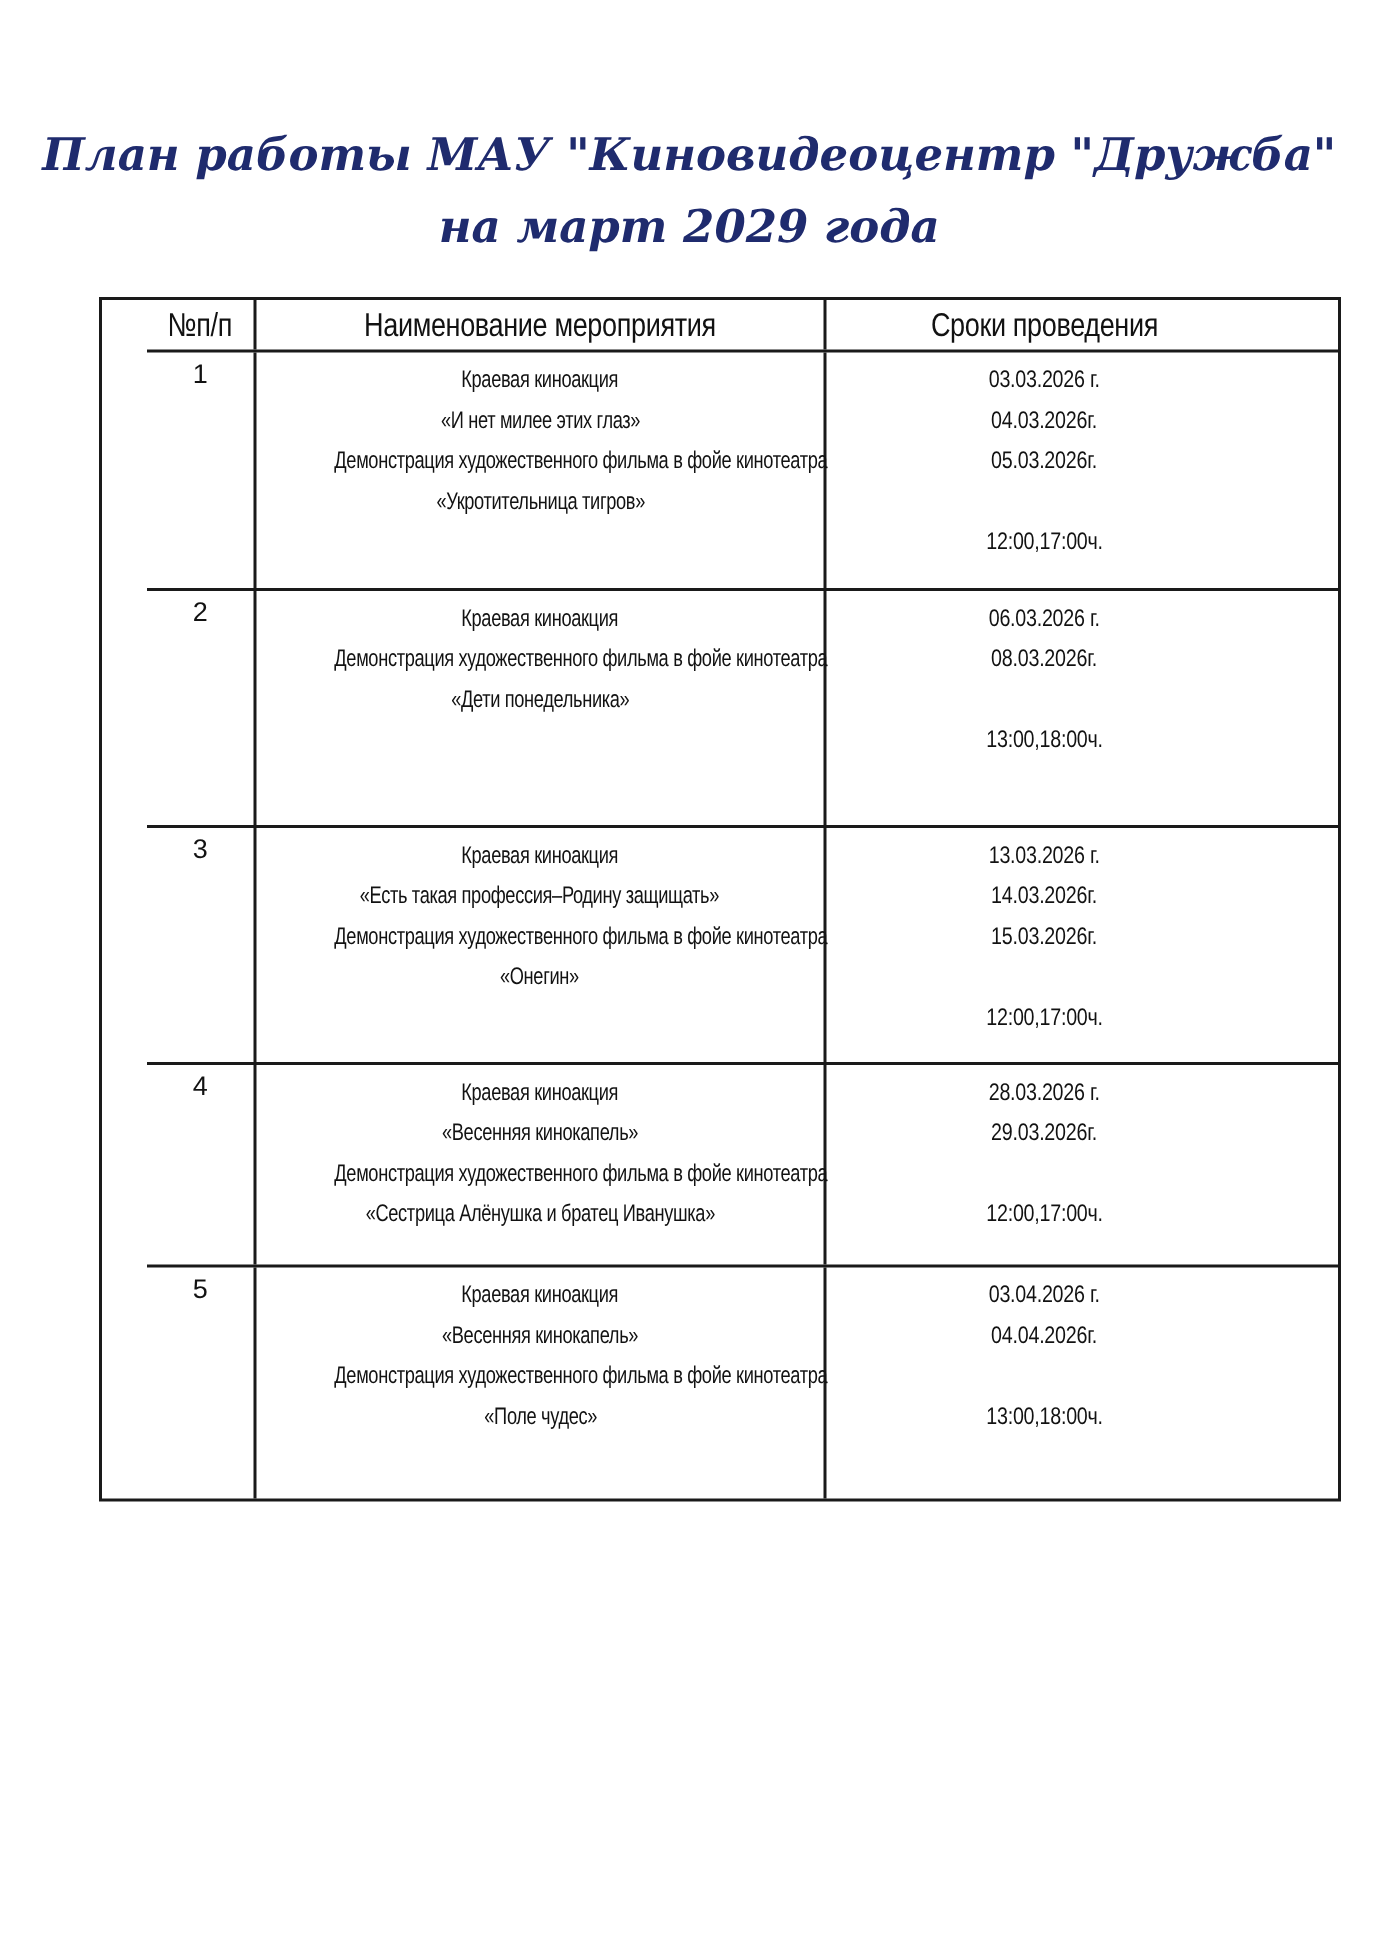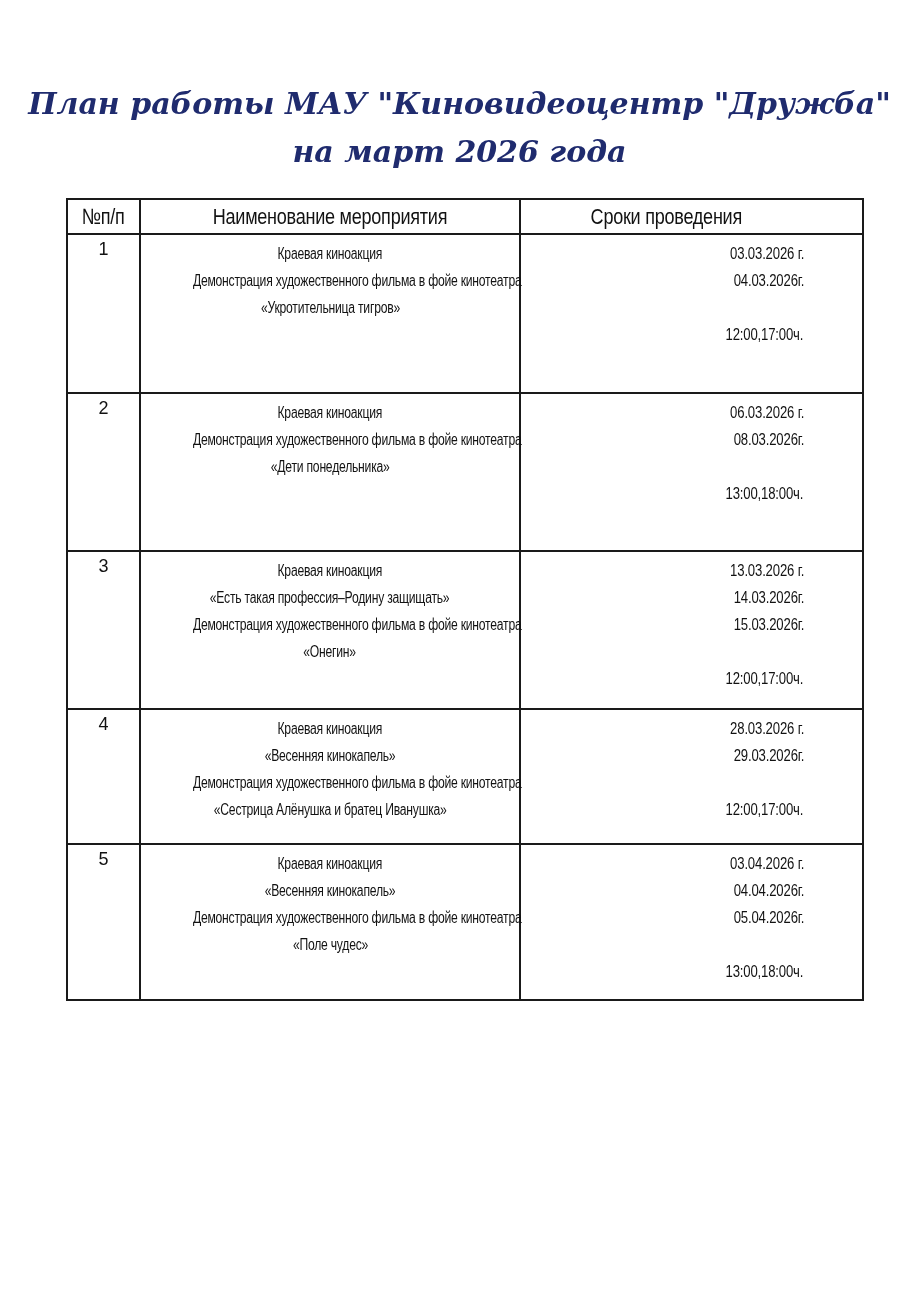--- a/index.html
+++ b/index.html
@@ -23,34 +23,35 @@
     font-size:30px;
     line-height:48px;
   }
   
   .tbl{
     position:absolute;
     left:66px;top:198px;
     width:794px;
     border:2px solid #1a1a1a;
     box-sizing:content-box;
+    padding-left:30px;
   }
   .tr{
     display:flex;
     border-bottom:2px solid #1a1a1a;
   }
   .tr:last-child{border-bottom:none;}
   .td{
     box-sizing:border-box;
     border-right:2px solid #1a1a1a;
   }
   .td:last-child{border-right:none;}
   .td-num{width:73px;text-align:center;padding-top:4px;font-size:18px;}
   .td-name{width:380px;text-align:center;padding-top:5px;}
-  .td-dates{width:291px;text-align:right;padding-top:5px;}
+  .td-dates{width:291px;text-align:center;padding-top:5px;}
   .thead{min-height:33px;}
   .thead .td{
     display:flex;align-items:center;justify-content:center;
     font-size:22px;
     padding-top:0;
   }
   .r1{min-height:157px;}
   .r2{min-height:156px;}
   .r3{min-height:156px;}
   .r4{min-height:133px;}
@@ -81,47 +82,49 @@
     white-space:nowrap;
   }
 </style>
 </head>
 <body>
 
 <div class="page">
 
   <div class="title">
     <div>План работы МАУ "Киновидеоцентр "Дружба"</div>
-    <div>на март 2026 года</div>
+    <div>на март 2029 года</div>
   </div>
 
   <div class="tbl">
 
     <div class="tr thead">
       <div class="td td-num">
           <span class="cond-h">№п/п</span>
         </div>
       <div class="td td-name">
           <span class="cond-h">Наименование мероприятия</span>
         </div>
       <div class="td td-dates">
           <span class="cond-h">Сроки проведения</span>
         </div>
     </div>
 
     <div class="tr r1">
       <div class="td td-num">1</div>
       <div class="td td-name">
         <div class="line"><span class="cond">Краевая киноакция</span></div>
+        <div class="line"><span class="cond">«И нет милее этих глаз»</span></div>
         <div class="line"><span class="cond">Демонстрация художественного фильма в фойе кинотеатра</span></div>
         <div class="line"><span class="cond">«Укротительница тигров»</span></div>
       </div>
       <div class="td td-dates">
         <div class="line"><span class="cond-d">03.03.2026 г.</span></div>
         <div class="line"><span class="cond-d">04.03.2026г.</span></div>
+        <div class="line"><span class="cond-d">05.03.2026г.</span></div>
         <div class="line"><span class="cond-d"></span></div>
         <div class="line"><span class="cond-d">12:00,17:00ч.</span></div>
       </div>
     </div>
 
     <div class="tr r2">
       <div class="td td-num">2</div>
       <div class="td td-name">
         <div class="line"><span class="cond">Краевая киноакция</span></div>
         <div class="line"><span class="cond">Демонстрация художественного фильма в фойе кинотеатра</span></div>
@@ -172,20 +175,19 @@
       <div class="td td-num">5</div>
       <div class="td td-name">
         <div class="line"><span class="cond">Краевая киноакция</span></div>
         <div class="line"><span class="cond">«Весенняя кинокапель»</span></div>
         <div class="line"><span class="cond">Демонстрация художественного фильма в фойе кинотеатра</span></div>
         <div class="line"><span class="cond">«Поле чудес»</span></div>
       </div>
       <div class="td td-dates">
         <div class="line"><span class="cond-d">03.04.2026 г.</span></div>
         <div class="line"><span class="cond-d">04.04.2026г.</span></div>
-        <div class="line"><span class="cond-d">05.04.2026г.</span></div>
         <div class="line"><span class="cond-d"></span></div>
         <div class="line"><span class="cond-d">13:00,18:00ч.</span></div>
       </div>
     </div>
 
   </div>
 </div>
 
 </body></html>

